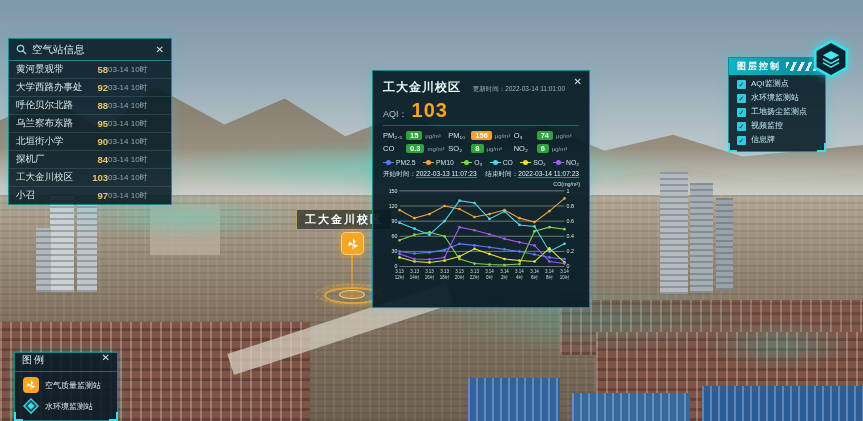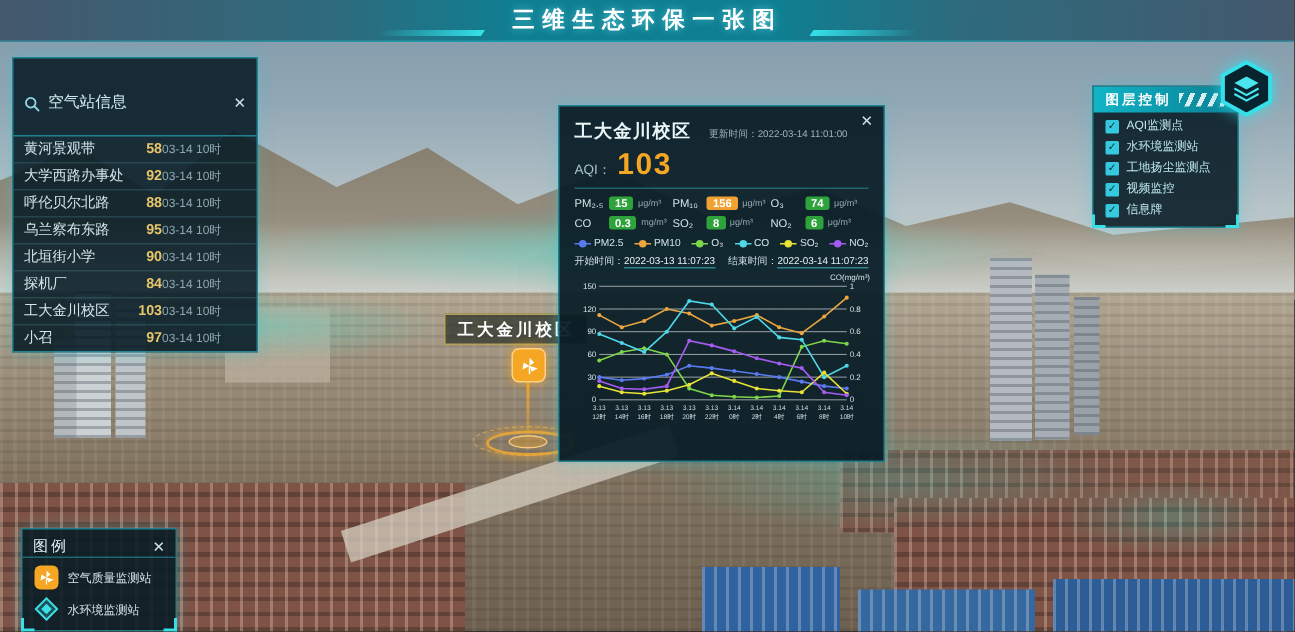--- a/index.html
+++ b/index.html
@@ -40,21 +40,21 @@
   .acc{position:absolute;top:20px;height:4px;width:70px;transform:skewX(-35deg);}
   .accL{left:252px;background:linear-gradient(90deg,transparent,#35e0e8);}
   .accR{right:252px;background:linear-gradient(270deg,transparent,#35e0e8);}
   
   .panel{position:absolute;background:rgba(6,26,36,.88);
          border:1px solid rgba(46,204,220,.55);
          box-shadow:0 0 10px rgba(46,204,220,.35);color:#d8e8ec;}
   .close{cursor:pointer;color:#cfe3e8;font-size:10px;line-height:10px;}
   
   .station-panel{left:8px;top:38px;width:162px;z-index:5;}
-  .sp-head{display:flex;align-items:flex-end;gap:5px;height:21px;padding:15px 7px;
+  .sp-head{display:flex;align-items:center;gap:5px;height:21px;padding:0 7px;
            border-bottom:1px solid rgba(46,204,220,.55);font-size:10.5px;color:#cfe8ee;}
   .sp-head .ttl{flex:1;}
   .srow{display:flex;align-items:center;height:17px;padding:0 7px;font-size:9.5px;
         border-bottom:1px solid rgba(120,220,230,.16);cursor:pointer;}
   .srow:last-child{border-bottom:none;}
   .srow .nm{flex:1;color:#d5e6ea;white-space:nowrap;overflow:hidden;}
   .srow .vl{width:26px;text-align:right;color:#e8c56a;font-weight:bold;}
   .srow .tm{width:56px;color:#8fa8b0;font-size:8px;}
   
   .map-label{position:absolute;left:296px;top:209px;z-index:2;padding:2px 8px;
@@ -109,21 +109,21 @@
        font-size:7px;line-height:9px;text-align:center;font-weight:bold;flex:none;}
   .hexbtn{position:absolute;right:13px;top:40px;width:38px;height:38px;z-index:6;cursor:pointer;
           filter:drop-shadow(0 0 5px rgba(53,224,238,.8));}
   .hex-outer{position:absolute;inset:0;background:#35e0e8;
       clip-path:polygon(50% 0,95% 25%,95% 75%,50% 100%,5% 75%,5% 25%);}
   .hex-inner{position:absolute;inset:3px;background:#07242f;
       clip-path:polygon(50% 0,95% 25%,95% 75%,50% 100%,5% 75%,5% 25%);
       display:flex;align-items:center;justify-content:center;}
   
   .legend-panel{left:14px;top:352px;width:102px;z-index:5;padding-bottom:6px;}
-  .lg-head{display:flex;align-items:flex-end;height:18px;padding:0 7px;
+  .lg-head{display:flex;align-items:flex-start;height:18px;padding:0 7px;
            border-bottom:1px solid rgba(46,204,220,.4);font-size:10px;color:#dff2f5;}
   .lg-head .ttl{flex:1;letter-spacing:2px;}
   .lg-item{display:flex;align-items:center;gap:6px;padding:5px 8px 0;font-size:8px;color:#d5e6ea;}
   .ic-air{width:16px;height:16px;background:#f5a623;border-radius:4px;flex:none;
           display:flex;align-items:center;justify-content:center;}
   .corner:before,.corner:after{content:"";position:absolute;width:7px;height:7px;}
   .corner:before{left:-1px;bottom:-1px;border-left:2px solid #35e0e8;border-bottom:2px solid #35e0e8;}
   .corner:after{right:-1px;bottom:-1px;border-right:2px solid #35e0e8;border-bottom:2px solid #35e0e8;}
   svg{display:block;}
 </style>
@@ -151,25 +151,20 @@
     <div class="bld ind" style="left:468px;top:378px;width:92px;height:43px;background-color:#30629f;"></div>
     <div class="bld ind" style="left:572px;top:393px;width:118px;height:28px;background-color:#35689f;"></div>
     <div class="bld ind" style="left:702px;top:386px;width:161px;height:35px;background-color:#2d5d97;"></div>
     <div class="bld" style="left:225px;top:318px;width:230px;height:22px;background-color:#d6cfc2;transform:rotate(-18deg);opacity:.75;"></div>
     <div class="streak" style="left:140px;top:140px;width:560px;height:55px;background:radial-gradient(ellipse,rgba(46,230,214,.4),transparent 70%);"></div>
     <div class="streak" style="left:60px;top:195px;width:240px;height:45px;background:radial-gradient(ellipse,rgba(46,230,214,.3),transparent 70%);"></div>
     <div class="streak" style="left:430px;top:285px;width:330px;height:70px;background:radial-gradient(ellipse,rgba(46,230,214,.22),transparent 70%);"></div>
     <div class="streak" style="left:700px;top:320px;width:160px;height:50px;background:radial-gradient(ellipse,rgba(46,230,214,.25),transparent 70%);"></div>
   </div>
 
-  <div class="header">
-    <div class="acc accL"></div>
-    <div class="acc accR"></div>
-    <div class="title">三维生态环保一张图</div>
-  </div>
 
   <div class="panel station-panel">
     <div class="sp-head">
       <svg width="11" height="11" viewBox="0 0 11 11">
         <circle cx="4.5" cy="4.5" r="3.2" fill="none" stroke="#8fd8e2" stroke-width="1.2"></circle>
         <line x1="7" y1="7" x2="10" y2="10" stroke="#8fd8e2" stroke-width="1.2"></line>
       </svg>
       <span class="ttl">空气站信息</span>
       <span class="close">✕</span>
     </div>

